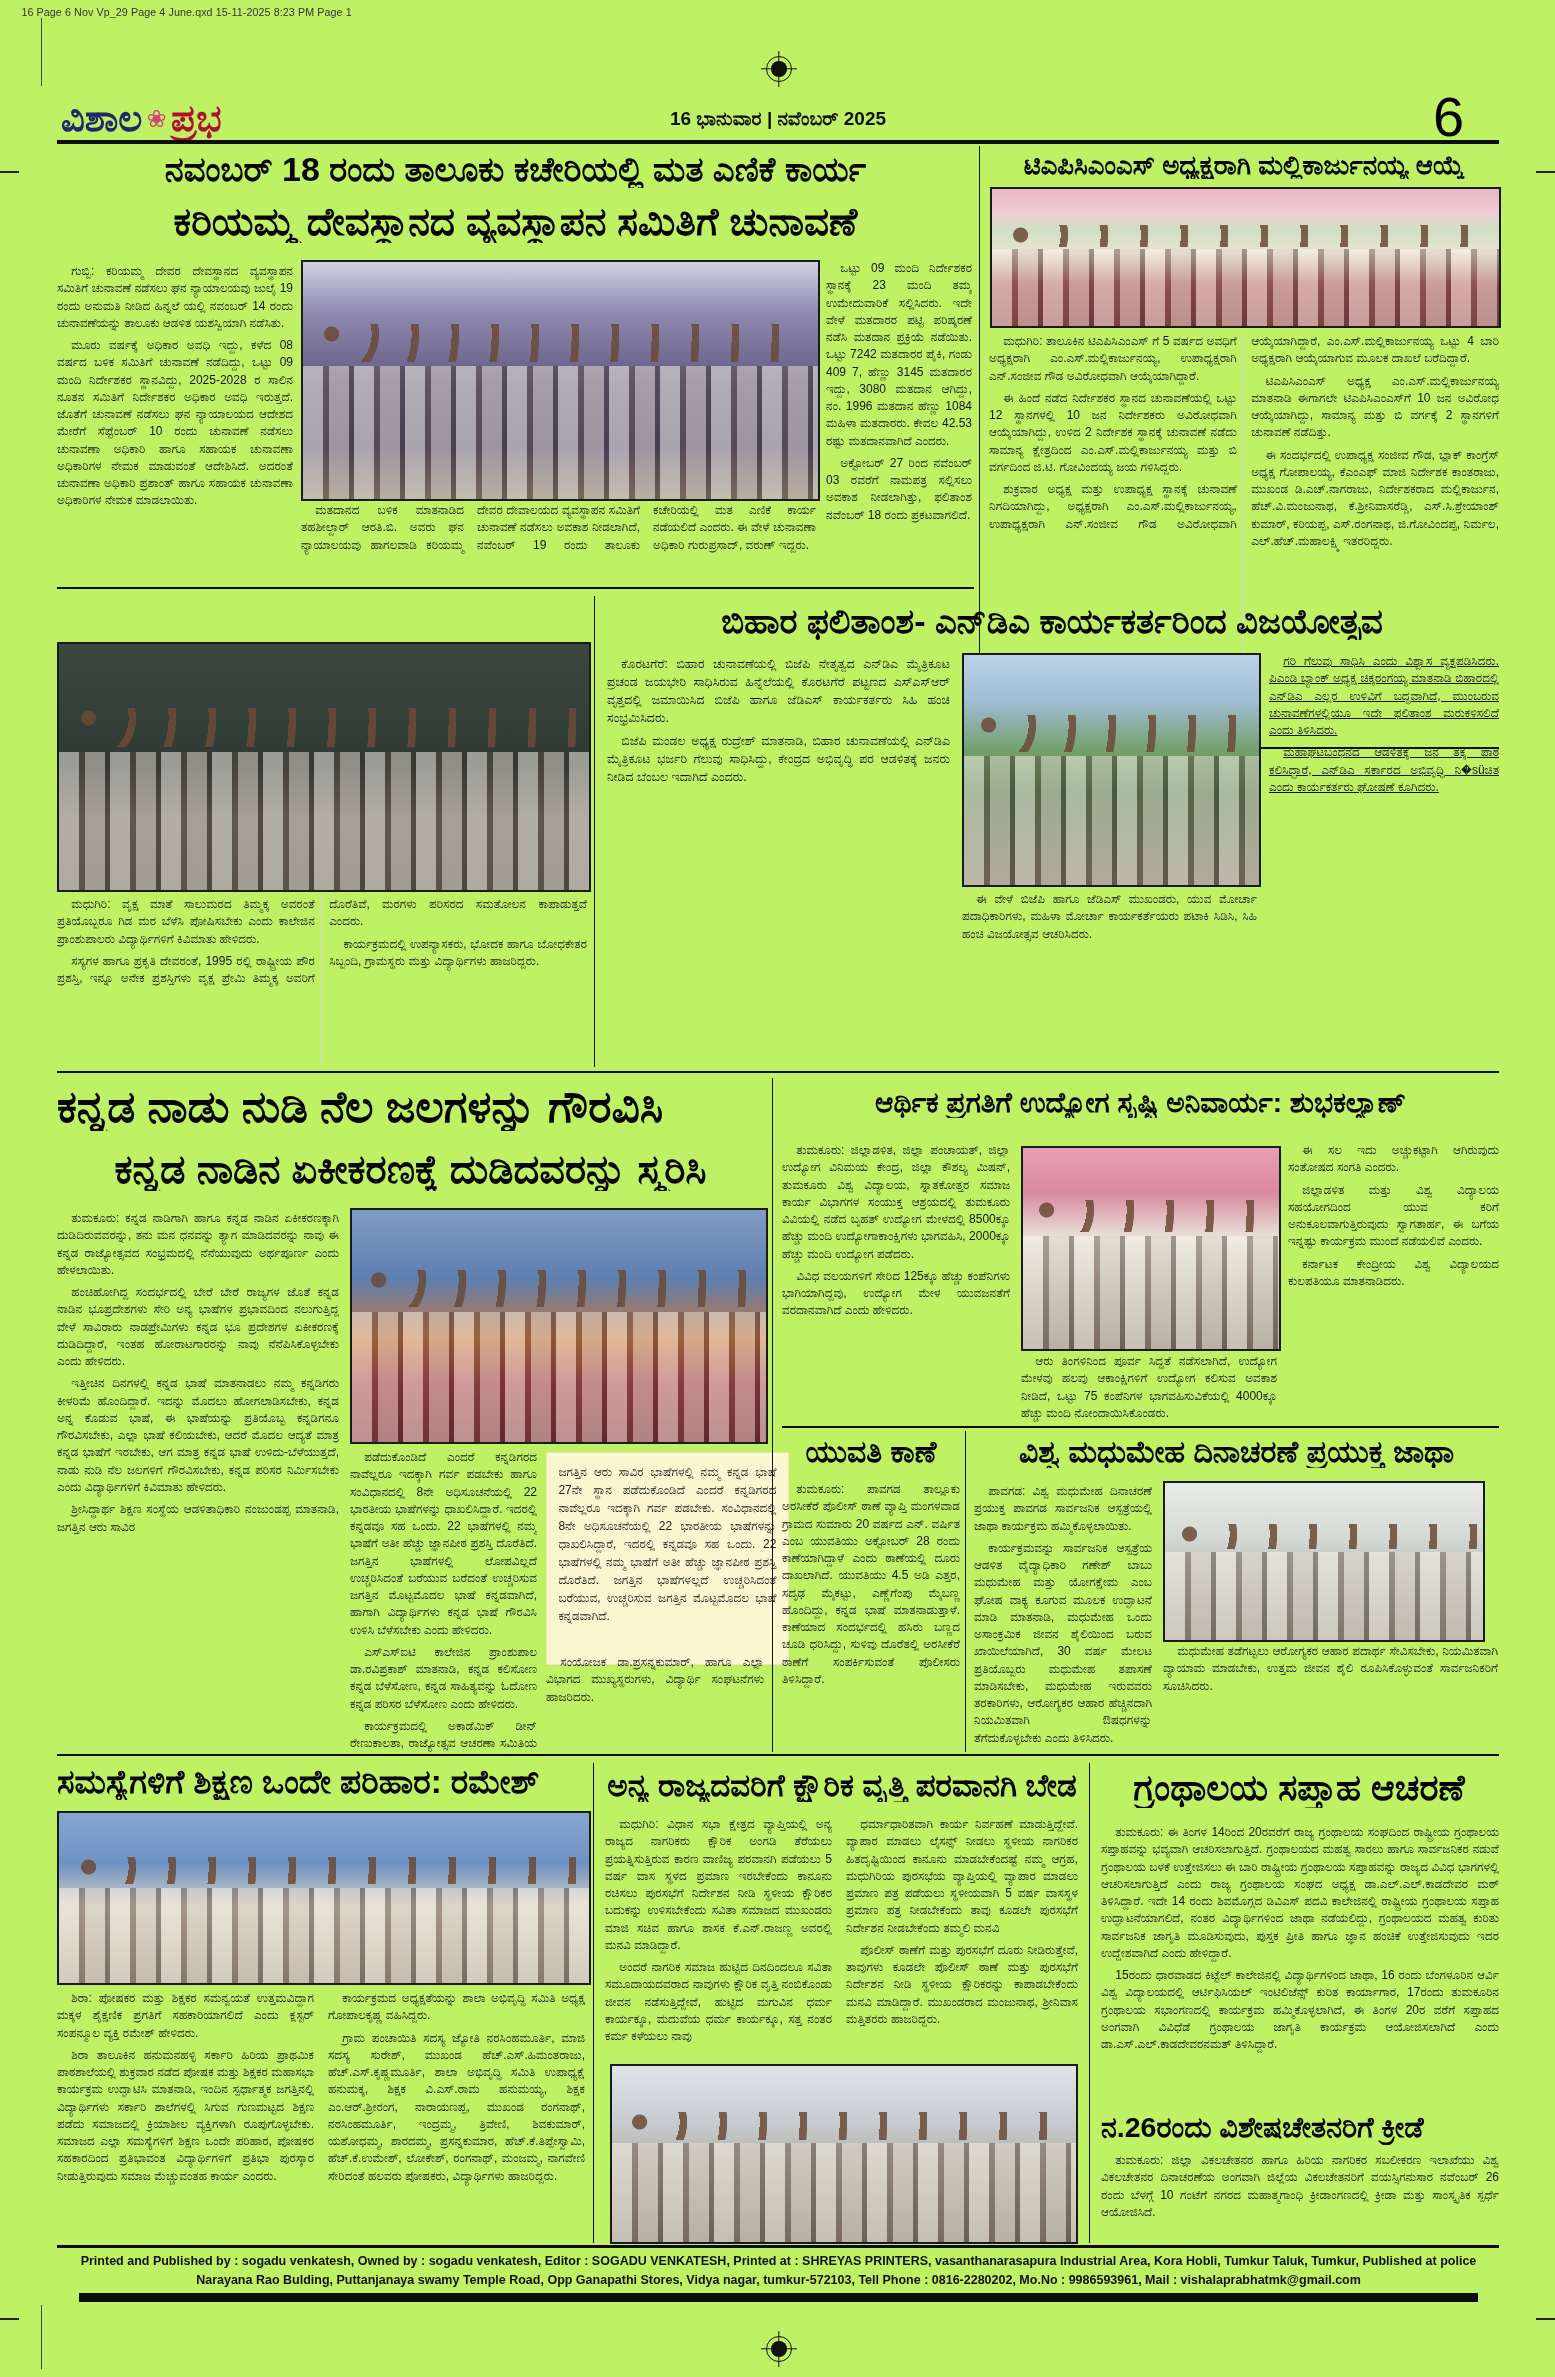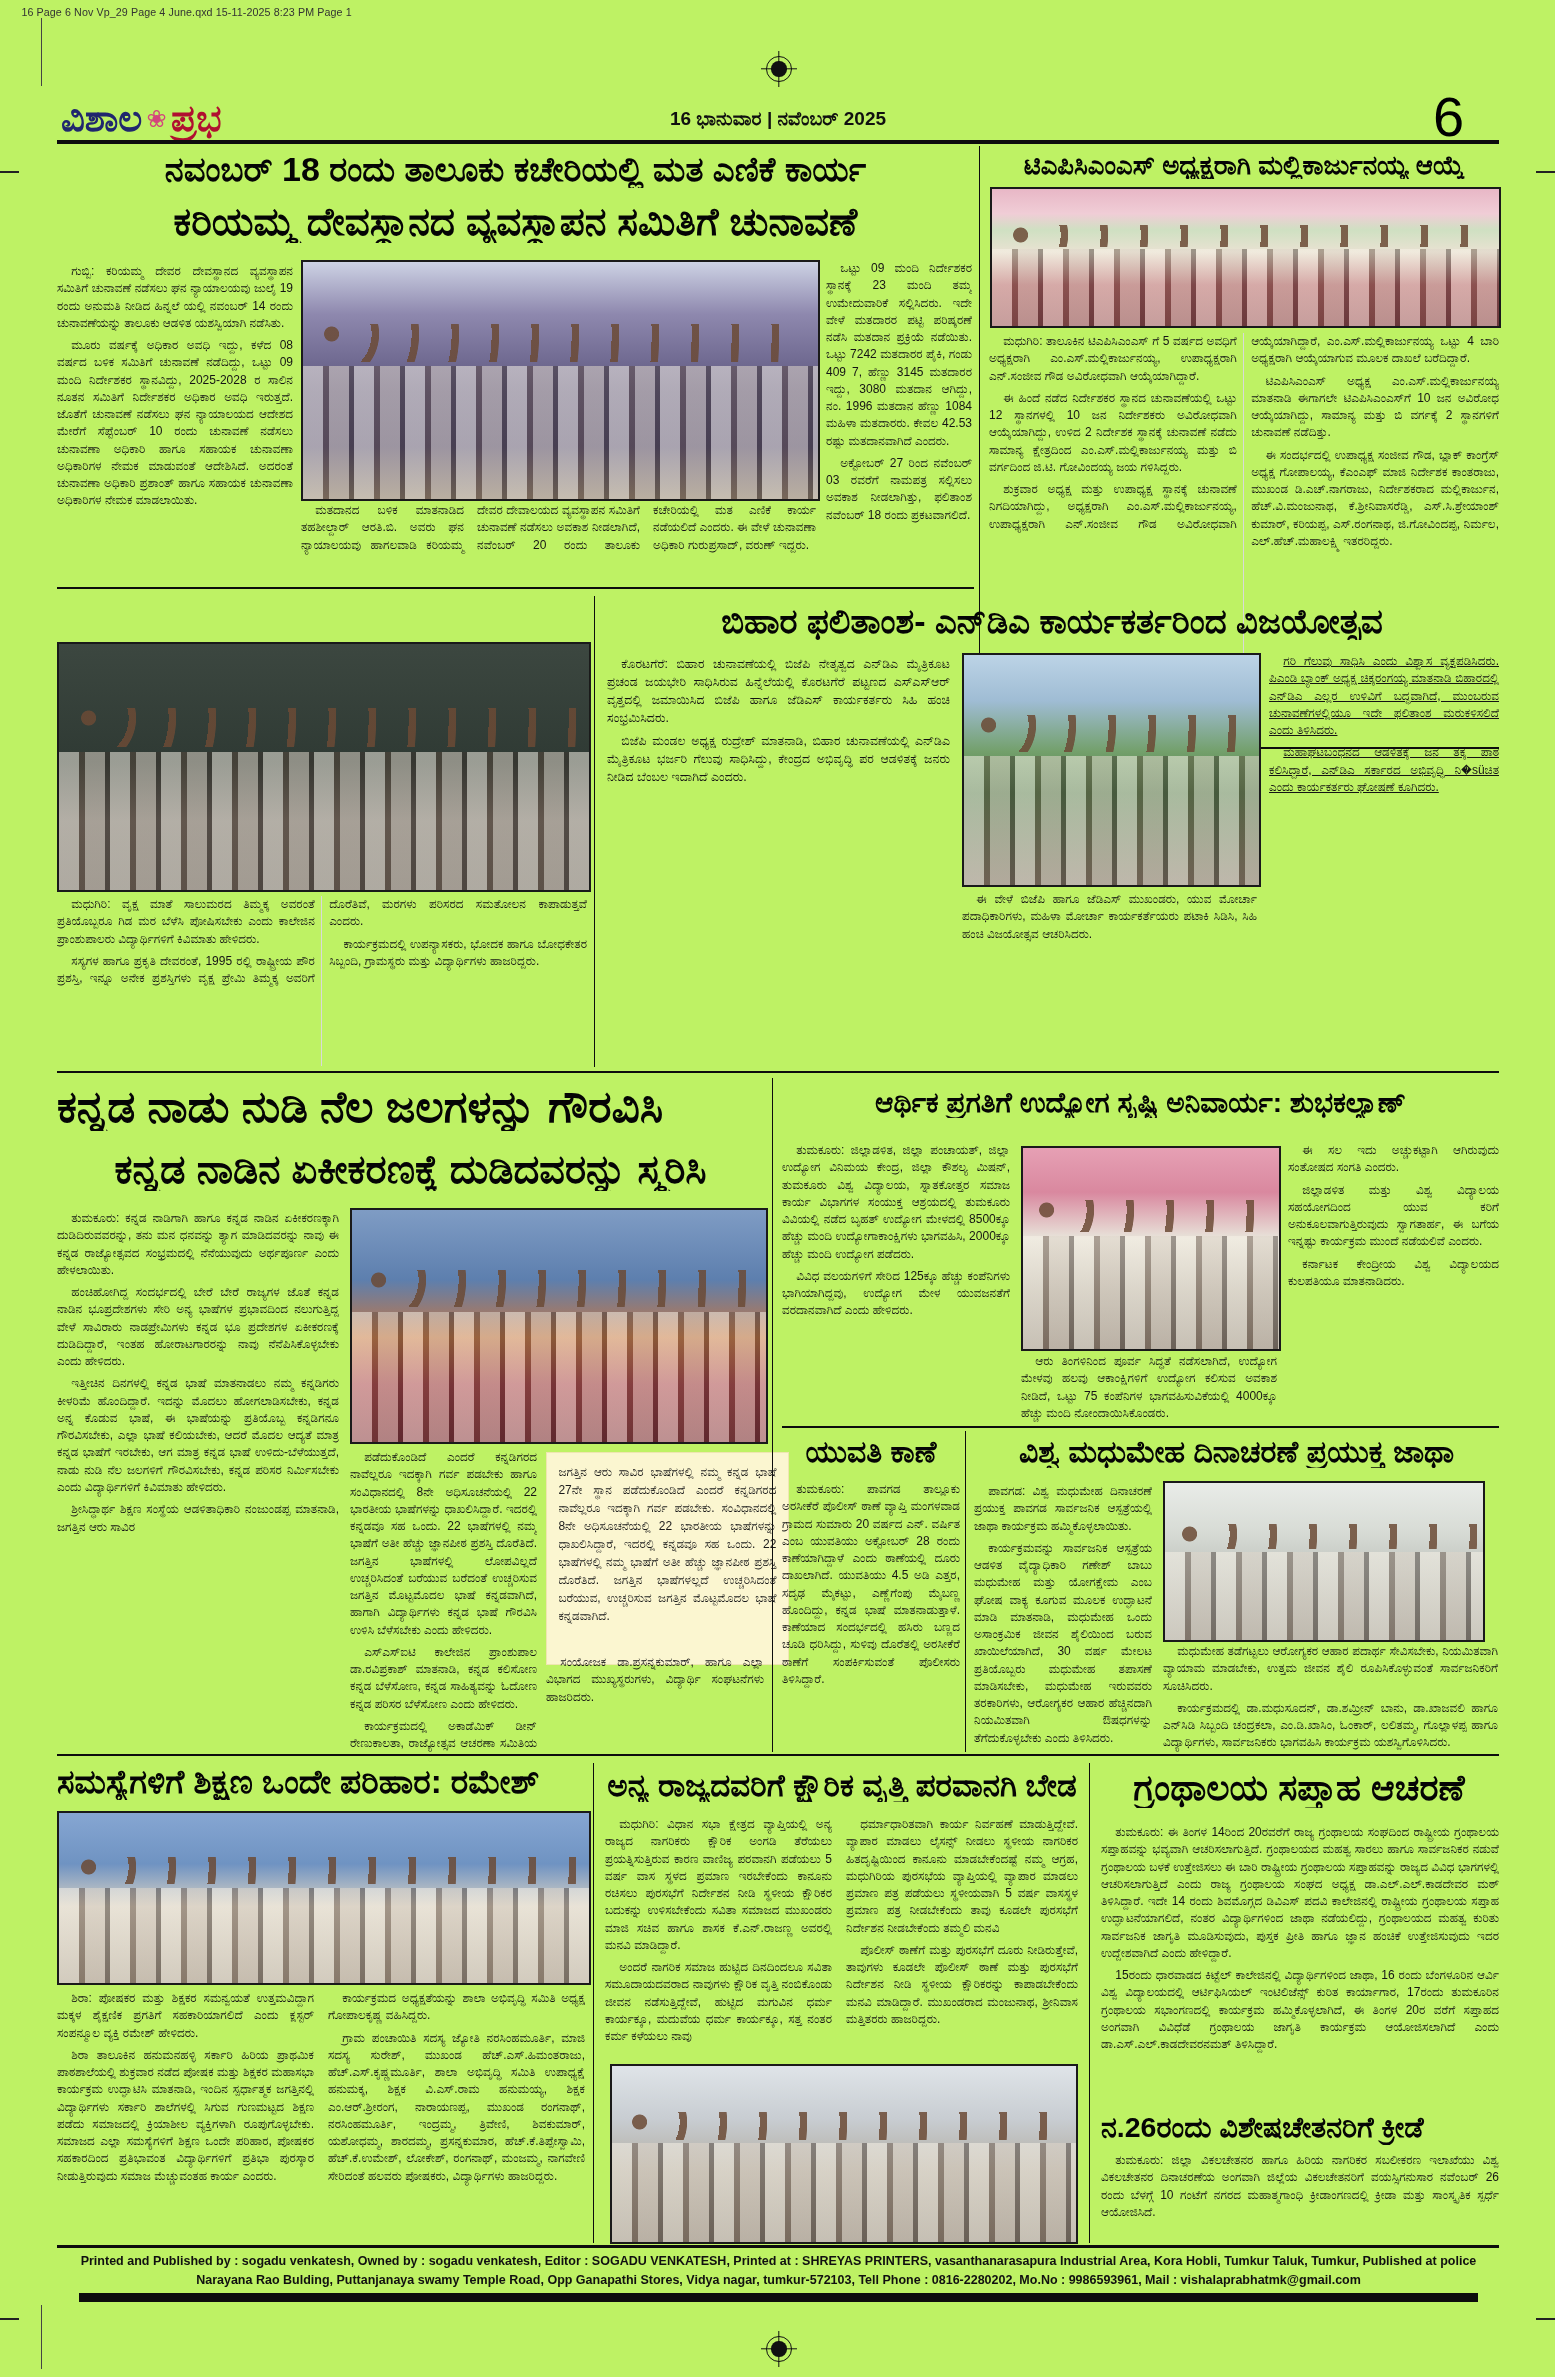--- a/index.html
+++ b/index.html
@@ -89,21 +89,21 @@
   <div class="body-block" style="top:263px;left:57px;width:236px;height:321px;">
       <p>ಗುಬ್ಬಿ: ಕರಿಯಮ್ಮ ದೇವರ ದೇವಸ್ಥಾನದ ವ್ಯವಸ್ಥಾಪನ ಸಮಿತಿಗೆ ಚುನಾವಣೆ ನಡೆಸಲು ಘನ ನ್ಯಾಯಾಲಯವು ಜುಲೈ 19 ರಂದು ಅನುಮತಿ ನೀಡಿದ ಹಿನ್ನಲೆ ಯಲ್ಲಿ ನವಂಬರ್ 14 ರಂದು ಚುನಾವಣೆಯನ್ನು ತಾಲೂಕು ಆಡಳಿತ ಯಶಸ್ವಿಯಾಗಿ ನಡೆಸಿತು.</p>
       <p>ಮೂರು ವರ್ಷಕ್ಕೆ ಅಧಿಕಾರ ಅವಧಿ ಇದ್ದು, ಕಳೆದ 08 ವರ್ಷದ ಬಳಿಕ ಸಮಿತಿಗೆ ಚುನಾವಣೆ ನಡೆದಿದ್ದು, ಒಟ್ಟು 09 ಮಂದಿ ನಿರ್ದೇಶಕರ ಸ್ಥಾನವಿದ್ದು, 2025-2028 ರ ಸಾಲಿನ ನೂತನ ಸಮಿತಿಗೆ ನಿರ್ದೇಶಕರ ಅಧಿಕಾರ ಅವಧಿ ಇರುತ್ತದೆ. ಜೊತೆಗೆ ಚುನಾವಣೆ ನಡೆಸಲು ಘನ ನ್ಯಾಯಾಲಯದ ಆದೇಶದ ಮೇರೆಗೆ ಸೆಪ್ಟೆಂಬರ್ 10 ರಂದು ಚುನಾವಣೆ ನಡೆಸಲು ಚುನಾವಣಾ ಅಧಿಕಾರಿ ಹಾಗೂ ಸಹಾಯಕ ಚುನಾವಣಾ ಅಧಿಕಾರಿಗಳ ನೇಮಕ ಮಾಡುವಂತೆ ಆದೇಶಿಸಿದೆ. ಅದರಂತೆ ಚುನಾವಣಾ ಅಧಿಕಾರಿ ಪ್ರಶಾಂತ್ ಹಾಗೂ ಸಹಾಯಕ ಚುನಾವಣಾ ಅಧಿಕಾರಿಗಳ ನೇಮಕ ಮಾಡಲಾಯಿತು.</p>
     </div>
   <div class="photo ph1" style="top:260px;left:301px;width:515px;height:237px;"></div>
   <div class="body-block" style="top:260px;left:826px;width:146px;height:325px;">
       <p>ಒಟ್ಟು 09 ಮಂದಿ ನಿರ್ದೇಶಕರ ಸ್ಥಾನಕ್ಕೆ 23 ಮಂದಿ ತಮ್ಮ ಉಮೇದುವಾರಿಕೆ ಸಲ್ಲಿಸಿದರು. ಇದೇ ವೇಳೆ ಮತದಾರರ ಪಟ್ಟಿ ಪರಿಷ್ಕರಣೆ ನಡೆಸಿ ಮತದಾನ ಪ್ರಕ್ರಿಯೆ ನಡೆಯಿತು. ಒಟ್ಟು 7242 ಮತದಾರರ ಪೈಕಿ, ಗಂಡು 409 7, ಹೆಣ್ಣು 3145 ಮತದಾರರ ಇದ್ದು, 3080 ಮತದಾನ ಆಗಿದ್ದು, ನಂ. 1996 ಮತದಾನ ಹೆಣ್ಣು 1084 ಮಹಿಳಾ ಮತದಾರರು. ಕೇವಲ 42.53 ರಷ್ಟು ಮತದಾನವಾಗಿದೆ ಎಂದರು.</p>
       <p>ಅಕ್ಟೋಬರ್ 27 ರಿಂದ ನವೆಂಬರ್ 03 ರವರೆಗೆ ನಾಮಪತ್ರ ಸಲ್ಲಿಸಲು ಅವಕಾಶ ನೀಡಲಾಗಿತ್ತು, ಫಲಿತಾಂಶ ನವೆಂಬರ್ 18 ರಂದು ಪ್ರಕಟವಾಗಲಿದೆ.</p>
     </div>
   <div class="body-block cols3" style="top:502px;left:301px;width:515px;height:80px;">
-      <p>ಮತದಾನದ ಬಳಿಕ ಮಾತನಾಡಿದ ತಹಶೀಲ್ದಾರ್ ಆರತಿ.ಬಿ. ಅವರು ಘನ ನ್ಯಾಯಾಲಯವು ಹಾಗಲವಾಡಿ ಕರಿಯಮ್ಮ ದೇವರ ದೇವಾಲಯದ ವ್ಯವಸ್ಥಾಪನ ಸಮಿತಿಗೆ ಚುನಾವಣೆ ನಡೆಸಲು ಅವಕಾಶ ನೀಡಲಾಗಿದೆ, ನವೆಂಬರ್ 20 ರಂದು ತಾಲೂಕು ಕಚೇರಿಯಲ್ಲಿ ಮತ ಎಣಿಕೆ ಕಾರ್ಯ ನಡೆಯಲಿದೆ ಎಂದರು. ಈ ವೇಳೆ ಚುನಾವಣಾ ಅಧಿಕಾರಿ ಗುರುಪ್ರಸಾದ್, ವರುಣ್ ಇದ್ದರು.</p>
+      <p>ಮತದಾನದ ಬಳಿಕ ಮಾತನಾಡಿದ ತಹಶೀಲ್ದಾರ್ ಆರತಿ.ಬಿ. ಅವರು ಘನ ನ್ಯಾಯಾಲಯವು ಹಾಗಲವಾಡಿ ಕರಿಯಮ್ಮ ದೇವರ ದೇವಾಲಯದ ವ್ಯವಸ್ಥಾಪನ ಸಮಿತಿಗೆ ಚುನಾವಣೆ ನಡೆಸಲು ಅವಕಾಶ ನೀಡಲಾಗಿದೆ, ನವೆಂಬರ್ 19 ರಂದು ತಾಲೂಕು ಕಚೇರಿಯಲ್ಲಿ ಮತ ಎಣಿಕೆ ಕಾರ್ಯ ನಡೆಯಲಿದೆ ಎಂದರು. ಈ ವೇಳೆ ಚುನಾವಣಾ ಅಧಿಕಾರಿ ಗುರುಪ್ರಸಾದ್, ವರುಣ್ ಇದ್ದರು.</p>
     </div>
 
   <div class="rule" style="top:146px;left:979px;width:1.4px;height:598px;"></div>
 
   <div class="hl" style="top:151px;left:989px;width:510px;font-size:26px;">ಟಿಎಪಿಸಿಎಂಎಸ್ ಅಧ್ಯಕ್ಷರಾಗಿ ಮಲ್ಲಿಕಾರ್ಜುನಯ್ಯ ಆಯ್ಕೆ</div>
   <div class="photo ph2" style="top:187px;left:990px;width:507px;height:137px;"></div>
   <div class="body-block cols2" style="top:333px;left:989px;width:510px;height:408px;">
       <p>ಮಧುಗಿರಿ: ತಾಲೂಕಿನ ಟಿಎಪಿಸಿಎಂಎಸ್ ಗೆ 5 ವರ್ಷದ ಅವಧಿಗೆ ಅಧ್ಯಕ್ಷರಾಗಿ ಎಂ.ಎಸ್.ಮಲ್ಲಿಕಾರ್ಜುನಯ್ಯ, ಉಪಾಧ್ಯಕ್ಷರಾಗಿ ಎನ್.ಸಂಜೀವ ಗೌಡ ಅವಿರೋಧವಾಗಿ ಆಯ್ಕೆಯಾಗಿದ್ದಾರೆ.</p>
       <p>ಈ ಹಿಂದೆ ನಡೆದ ನಿರ್ದೇಶಕರ ಸ್ಥಾನದ ಚುನಾವಣೆಯಲ್ಲಿ ಒಟ್ಟು 12 ಸ್ಥಾನಗಳಲ್ಲಿ 10 ಜನ ನಿರ್ದೇಶಕರು ಅವಿರೋಧವಾಗಿ ಆಯ್ಕೆಯಾಗಿದ್ದು, ಉಳಿದ 2 ನಿರ್ದೇಶಕ ಸ್ಥಾನಕ್ಕೆ ಚುನಾವಣೆ ನಡೆದು ಸಾಮಾನ್ಯ ಕ್ಷೇತ್ರದಿಂದ ಎಂ.ಎಸ್.ಮಲ್ಲಿಕಾರ್ಜುನಯ್ಯ ಮತ್ತು ಬಿ ವರ್ಗದಿಂದ ಜಿ.ಟಿ. ಗೋವಿಂದಯ್ಯ ಜಯ ಗಳಿಸಿದ್ದರು.</p>
       <p>ಶುಕ್ರವಾರ ಅಧ್ಯಕ್ಷ ಮತ್ತು ಉಪಾಧ್ಯಕ್ಷ ಸ್ಥಾನಕ್ಕೆ ಚುನಾವಣೆ ನಿಗದಿಯಾಗಿದ್ದು, ಅಧ್ಯಕ್ಷರಾಗಿ ಎಂ.ಎಸ್.ಮಲ್ಲಿಕಾರ್ಜುನಯ್ಯ, ಉಪಾಧ್ಯಕ್ಷರಾಗಿ ಎನ್.ಸಂಜೀವ ಗೌಡ ಅವಿರೋಧವಾಗಿ ಆಯ್ಕೆಯಾಗಿದ್ದಾರೆ, ಎಂ.ಎಸ್.ಮಲ್ಲಿಕಾರ್ಜುನಯ್ಯ ಒಟ್ಟು 4 ಬಾರಿ ಅಧ್ಯಕ್ಷರಾಗಿ ಆಯ್ಕೆಯಾಗುವ ಮೂಲಕ ದಾಖಲೆ ಬರೆದಿದ್ದಾರೆ.</p>
@@ -186,21 +186,20 @@
     </div>
 
   <div class="hl" style="top:1436px;left:974px;width:525px;font-size:30px;">ವಿಶ್ವ ಮಧುಮೇಹ ದಿನಾಚರಣೆ ಪ್ರಯುಕ್ತ ಜಾಥಾ</div>
   <div class="body-block" style="top:1483px;left:974px;width:178px;height:269px;">
       <p>ಪಾವಗಡ: ವಿಶ್ವ ಮಧುಮೇಹ ದಿನಾಚರಣೆ ಪ್ರಯುಕ್ತ ಪಾವಗಡ ಸಾರ್ವಜನಿಕ ಆಸ್ಪತ್ರೆಯಲ್ಲಿ ಜಾಥಾ ಕಾರ್ಯಕ್ರಮ ಹಮ್ಮಿಕೊಳ್ಳಲಾಯಿತು.</p>
       <p>ಕಾರ್ಯಕ್ರಮವನ್ನು ಸಾರ್ವಜನಿಕ ಆಸ್ಪತ್ರೆಯ ಆಡಳಿತ ವೈದ್ಯಾಧಿಕಾರಿ ಗಣೇಶ್ ಬಾಬು ಮಧುಮೇಹ ಮತ್ತು ಯೋಗಕ್ಷೇಮ ಎಂಬ ಘೋಷ ವಾಕ್ಯ ಕೂಗುವ ಮೂಲಕ ಉದ್ಘಾಟನೆ ಮಾಡಿ ಮಾತನಾಡಿ, ಮಧುಮೇಹ ಒಂದು ಅಸಾಂಕ್ರಮಿಕ ಜೀವನ ಶೈಲಿಯಿಂದ ಬರುವ ಖಾಯಿಲೆಯಾಗಿದೆ, 30 ವರ್ಷ ಮೇಲಟ ಪ್ರತಿಯೊಬ್ಬರು ಮಧುಮೇಹ ತಪಾಸಣೆ ಮಾಡಿಸಬೇಕು, ಮಧುಮೇಹ ಇರುವವರು ತರಕಾರಿಗಳು, ಆರೋಗ್ಯಕರ ಆಹಾರ ಹೆಚ್ಚಿನದಾಗಿ ನಿಯಮಿತವಾಗಿ ಔಷಧಗಳನ್ನು ತೆಗೆದುಕೊಳ್ಳಬೇಕು ಎಂದು ತಿಳಿಸಿದರು.</p>
     </div>
   <div class="photo ph7" style="top:1481px;left:1163px;width:318px;height:157px;"></div>
   <div class="body-block" style="top:1643px;left:1163px;width:335px;height:109px;">
       <p>ಮಧುಮೇಹ ತಡೆಗಟ್ಟಲು ಆರೋಗ್ಯಕರ ಆಹಾರ ಪದಾರ್ಥ ಸೇವಿಸಬೇಕು, ನಿಯಮಿತವಾಗಿ ವ್ಯಾಯಾಮ ಮಾಡಬೇಕು, ಉತ್ತಮ ಜೀವನ ಶೈಲಿ ರೂಪಿಸಿಕೊಳ್ಳುವಂತೆ ಸಾರ್ವಜನಿಕರಿಗೆ ಸೂಚಿಸಿದರು.</p>
-      <p>ಕಾರ್ಯಕ್ರಮದಲ್ಲಿ ಡಾ.ಮಧುಸೂದನ್, ಡಾ.ಶಮ್ರೀನ್ ಬಾನು, ಡಾ.ಖಾಜವಲಿ ಹಾಗೂ ಎನ್‌ಸಿಡಿ ಸಿಬ್ಬಂದಿ ಚಂದ್ರಕಲಾ, ಎಂ.ಡಿ.ಖಾಸಿಂ, ಓಂಕಾರ್, ಲಲಿತಮ್ಮ, ಗೊಲ್ಲಾಳಪ್ಪ ಹಾಗೂ ವಿದ್ಯಾರ್ಥಿಗಳು, ಸಾರ್ವಜನಿಕರು ಭಾಗವಹಿಸಿ ಕಾರ್ಯಕ್ರಮ ಯಶಸ್ವಿಗೊಳಿಸಿದರು.</p>
     </div>
 
   <div class="rule" style="top:1754px;left:57px;width:1442px;height:2.1px;"></div>
 
   <div class="hl" style="top:1764px;left:57px;width:530px;font-size:33px;text-align:left;">ಸಮಸ್ಯೆಗಳಿಗೆ ಶಿಕ್ಷಣ ಒಂದೇ ಪರಿಹಾರ: ರಮೇಶ್</div>
   <div class="photo ph8" style="top:1811px;left:57px;width:530px;height:170px;"></div>
   <div class="body-block" style="top:1990px;left:57px;width:257px;height:250px;">
       <p>ಶಿರಾ: ಪೋಷಕರ ಮತ್ತು ಶಿಕ್ಷಕರ ಸಮನ್ವಯತೆ ಉತ್ತಮವಿದ್ದಾಗ ಮಕ್ಕಳ ಶೈಕ್ಷಣಿಕ ಪ್ರಗತಿಗೆ ಸಹಕಾರಿಯಾಗಲಿದೆ ಎಂದು ಕ್ಲಸ್ಟರ್ ಸಂಪನ್ಮೂಲ ವ್ಯಕ್ತಿ ರಮೇಶ್ ಹೇಳಿದರು.</p>
       <p>ಶಿರಾ ತಾಲೂಕಿನ ಹನುಮನಹಳ್ಳಿ ಸರ್ಕಾರಿ ಹಿರಿಯ ಪ್ರಾಥಮಿಕ ಪಾಠಶಾಲೆಯಲ್ಲಿ ಶುಕ್ರವಾರ ನಡೆದ ಪೋಷಕ ಮತ್ತು ಶಿಕ್ಷಕರ ಮಹಾಸಭಾ ಕಾರ್ಯಕ್ರಮ ಉದ್ಘಾಟಿಸಿ ಮಾತನಾಡಿ, ಇಂದಿನ ಸ್ಪರ್ಧಾತ್ಮಕ ಜಗತ್ತಿನಲ್ಲಿ ವಿದ್ಯಾರ್ಥಿಗಳು ಸರ್ಕಾರಿ ಶಾಲೆಗಳಲ್ಲಿ ಸಿಗುವ ಗುಣಮಟ್ಟದ ಶಿಕ್ಷಣ ಪಡೆದು ಸಮಾಜದಲ್ಲಿ ಕ್ರಿಯಾಶೀಲ ವ್ಯಕ್ತಿಗಳಾಗಿ ರೂಪುಗೊಳ್ಳಬೇಕು. ಸಮಾಜದ ಎಲ್ಲಾ ಸಮಸ್ಯೆಗಳಿಗೆ ಶಿಕ್ಷಣ ಒಂದೇ ಪರಿಹಾರ, ಪೋಷಕರ ಸಹಕಾರದಿಂದ ಪ್ರತಿಭಾವಂತ ವಿದ್ಯಾರ್ಥಿಗಳಿಗೆ ಪ್ರತಿಭಾ ಪುರಸ್ಕಾರ ನೀಡುತ್ತಿರುವುದು ಸಮಾಜ ಮೆಚ್ಚುವಂತಹ ಕಾರ್ಯ ಎಂದರು.</p>
     </div>

